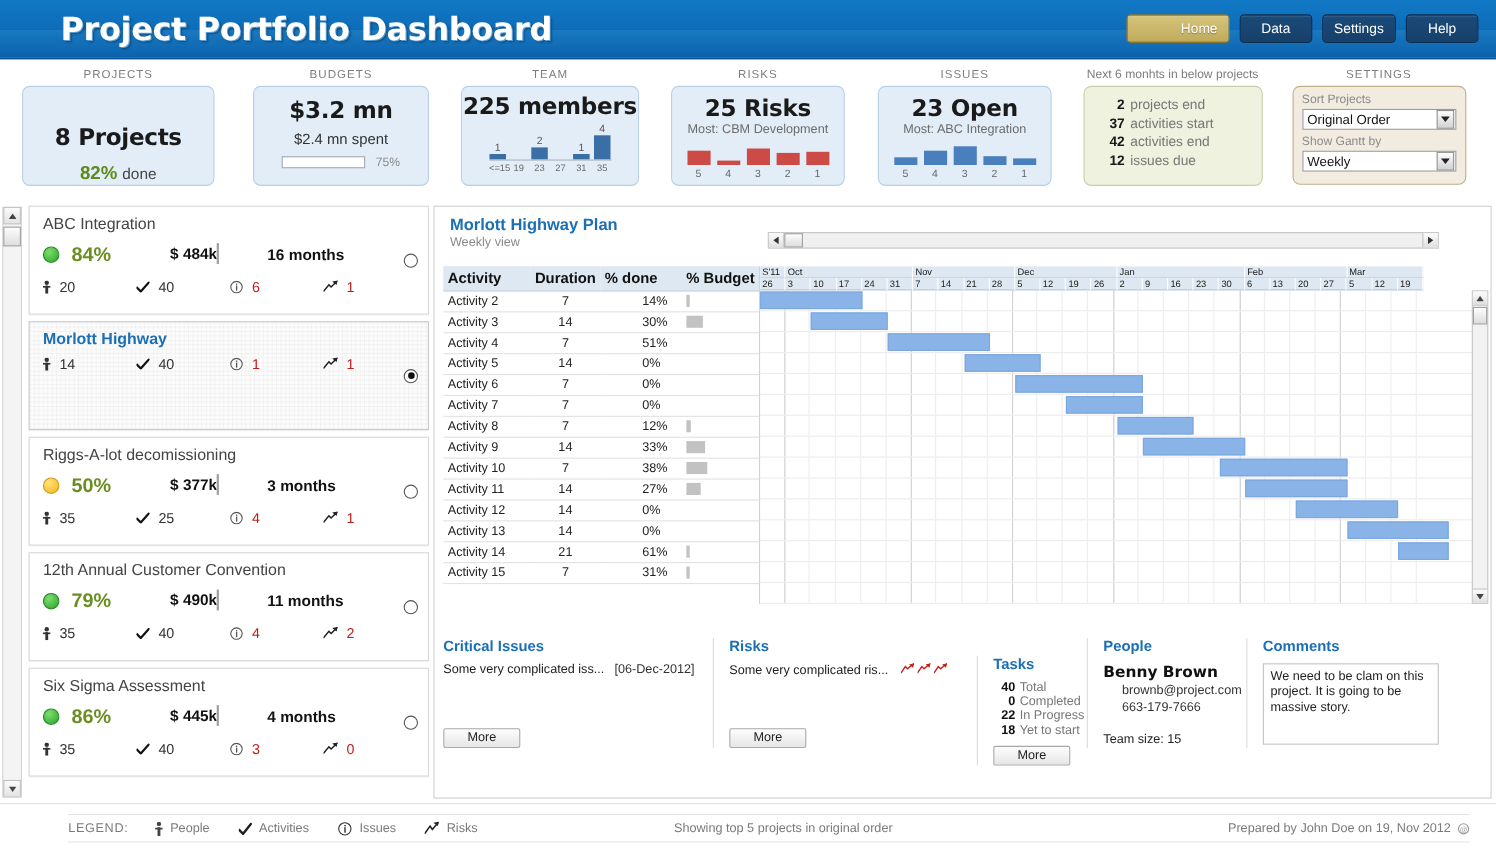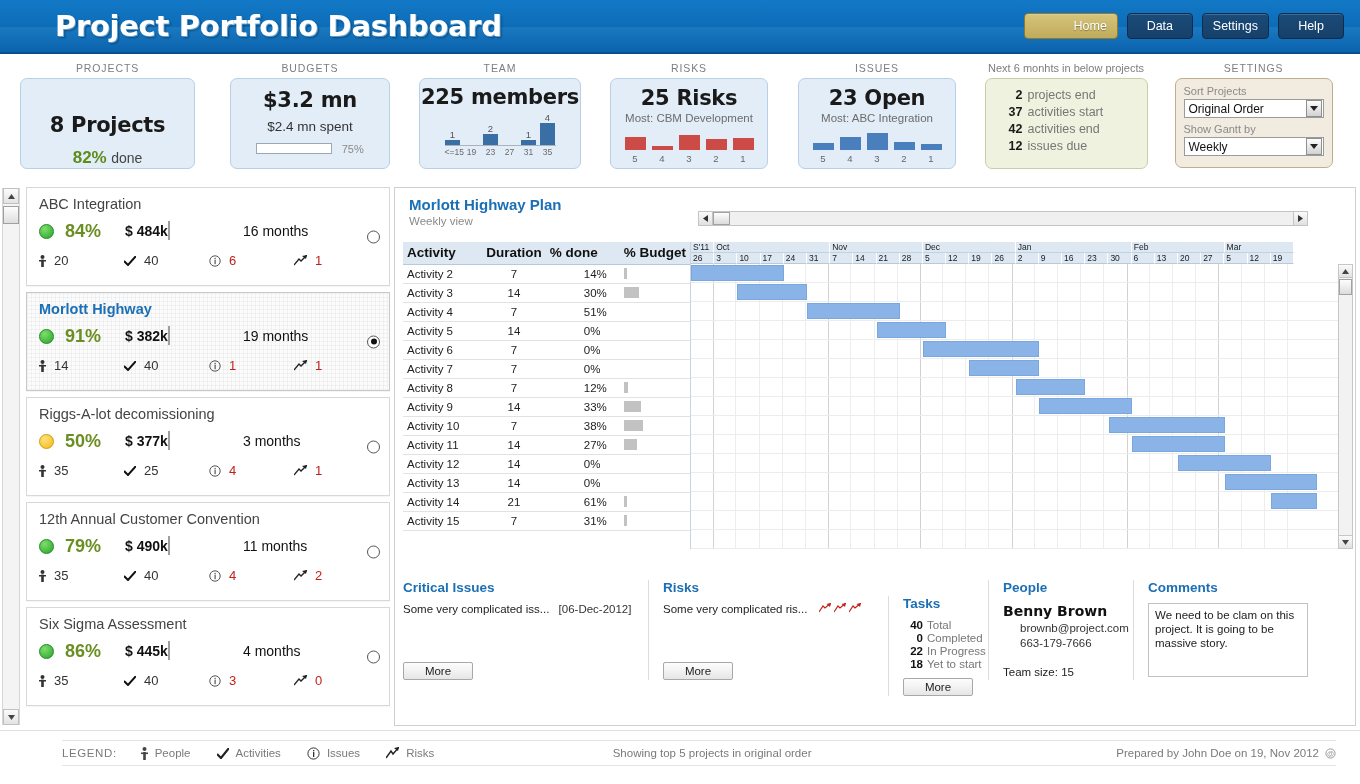--- a/index.html
+++ b/index.html
@@ -147,25 +147,25 @@
     background-size: 4px 4px;
     border: 1px solid #c9c9c9;
   }
   .proj-name { font-size: 14.5px; color: #444; margin-bottom: 3px; }
   .proj-card.selected .proj-name { color: #1b6fb5; font-weight: bold; }
   .proj-row1 { display: flex; align-items: center; height: 32px; }
   .dot { width: 15px; height: 15px; border-radius: 50%; display: inline-block; }
   .dot.green { background: radial-gradient(circle at 35% 30%, #7ede6c, #2aa32a); border: 1px solid #1f8a1f; }
   .dot.amber { background: radial-gradient(circle at 35% 30%, #ffe27a, #f3b817); border: 1px solid #d09a0d; }
   .proj-pct { font-size: 18px; font-weight: bold; color: #6b8e23; margin-left: 11px; width: 60px;}
-  .proj-budget-wrap { width: 104px; text-align: left; }
+  .proj-budget-wrap { width: 104px; text-align: center; }
   .proj-budget { font-size: 14px; font-weight: bold; color: #111; }
   .mini-track { width: 62px; height: 8px; background: #ffffff; border: 1px solid #9f9f9f; margin: 2px auto 0 auto; }
   .mini-fill { height: 100%; background: #b7b7b7; }
-  .proj-months { font-size: 14px; font-weight: normal; color: #111; margin-left: 14px; }
+  .proj-months { font-size: 14px; font-weight: bold; color: #111; margin-left: 14px; }
   .proj-row2 { display: flex; align-items: center; margin-top: 6px; font-size: 13px; color: #333; }
   .metric { display: flex; align-items: center; width: 88px; }
   .metric .mval { margin-left: 8px; }
   .mval.red { color: #c0201a; }
   .radio {
     position: absolute; right: 9px; top: 50%; transform: translateY(-50%);
     width: 13px; height: 13px; border-radius: 50%;
     border: 1px solid #555; background: #fff;
   }
   .radio.on::after {
@@ -511,26 +511,20 @@
               <polyline points="0,10 5,4 7,6 13,0" fill="none" stroke="#222" stroke-width="1.3"></polyline>
               <polygon points="13,0 8,1 12,4" fill="#222"></polygon>
             </svg>
             <span class="mval red">1</span>
           </span>
         </div>
         <span class="radio"></span>
       </div>
       <div class="proj-card selected">
         <div class="proj-name">Morlott Highway</div>
-        <div class="proj-row1">
-          <span class="dot green"></span>
-          <span class="proj-pct">91%</span>
-          <span class="proj-budget-wrap"><span class="proj-budget">$ 382k</span><span class="mini-track"><span class="mini-fill" style="width: 62%;"></span></span></span>
-          <span class="proj-months">19 months</span>
-        </div>
         <div class="proj-row2">
           <span class="metric">
             <svg width="7" height="12">
               <circle cx="3.5" cy="2" r="2" fill="#333"></circle>
               <rect x="2.2" y="4.6" width="2.6" height="7.4" fill="#333"></rect>
               <rect x="0" y="5" width="7" height="1.5" fill="#333"></rect>
             </svg>
             <span class="mval">14</span>
           </span>
           <span class="metric">

